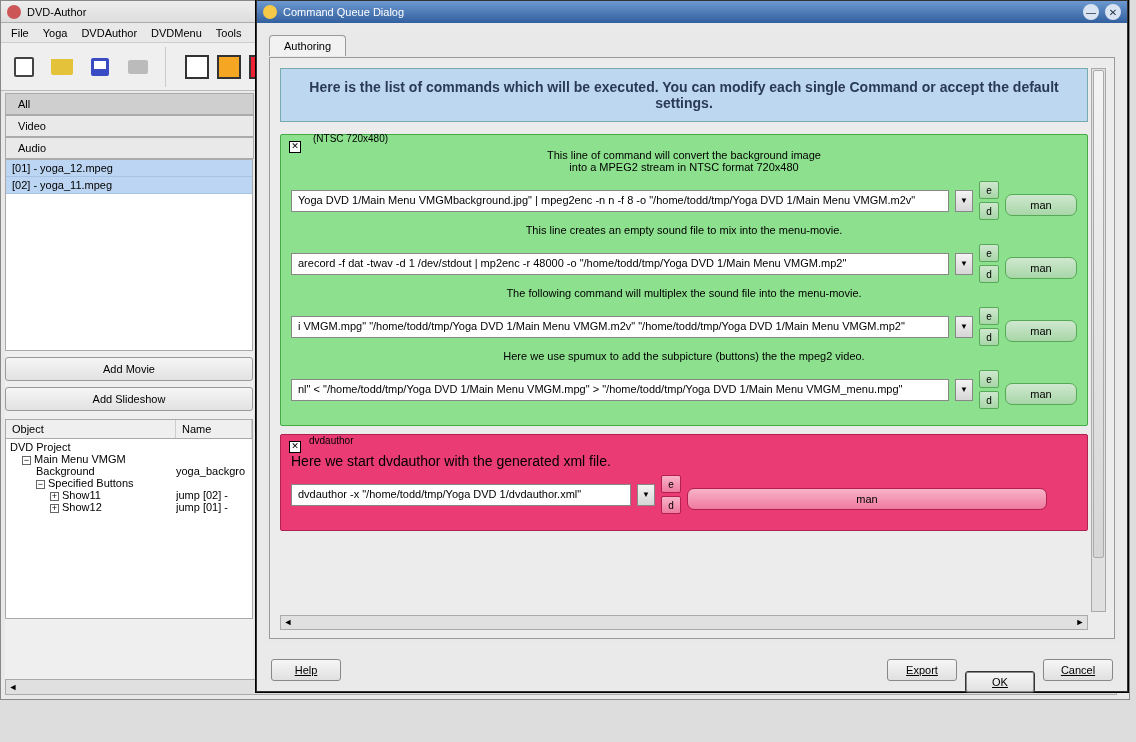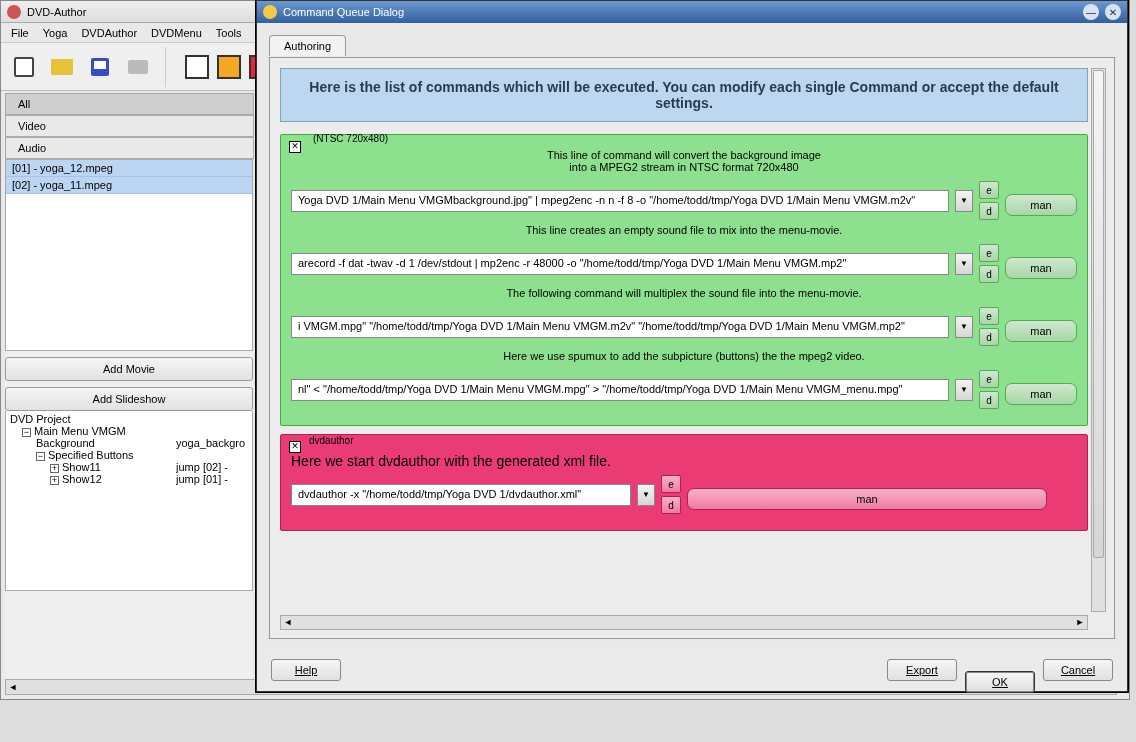--- a/index.html
+++ b/index.html
@@ -126,20 +126,24 @@
       <div class="tab-s">Video</div>
       <div class="tab-s">Audio</div>
     </div>
     <div class="filelist">
       <div class="row">[01] - yoga_12.mpeg</div>
       <div class="row">[02] - yoga_11.mpeg</div>
     </div>
     <div class="btn-wide">Add Movie</div>
     <div class="btn-wide">Add Slideshow</div>
 
+    <div class="tree-hdr">
+      <div class="c1">Object</div>
+      <div class="c2">Name</div>
+    </div>
     <div class="tree" id="tree">
         <div class="trow">
           <div class="c1 ind0"><span>DVD Project</span></div>
           <div class="c2"></div>
         </div>
         <div class="trow">
           <div class="c1 ind1"><span class="tree-toggle">−</span><span>Main Menu VMGM</span></div>
           <div class="c2"></div>
         </div>
         <div class="trow">

